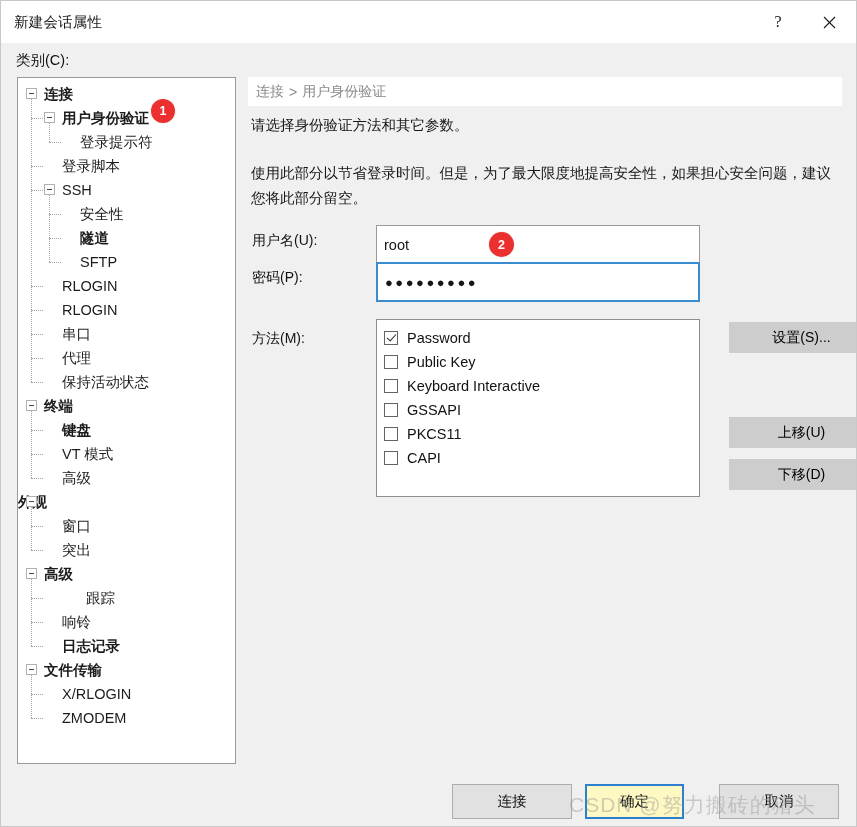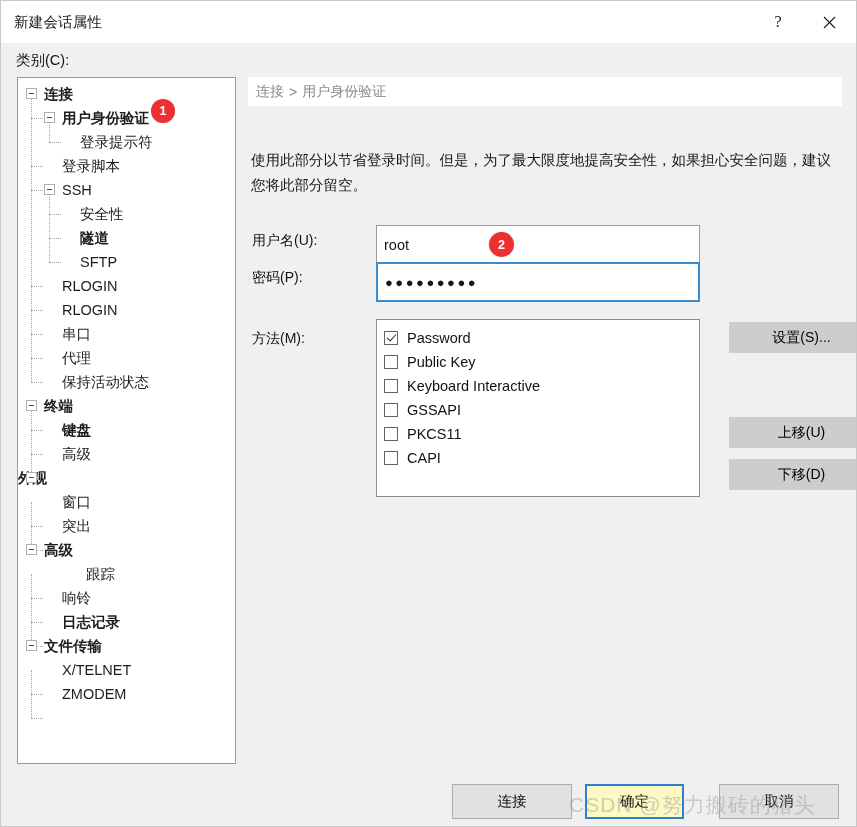--- a/index.html
+++ b/index.html
@@ -150,21 +150,21 @@
   .breadcrumb .sep { margin: 0 5px; }
 
   .para {
     position: absolute;
     left: 250px;
     font-size: 14.5px;
     color: #161616;
     line-height: 25px;
   }
   #para1 { top: 112px; width: 580px; }
-  #para2 { top: 147px; width: 592px; }
+  #para2 { top: 160px; width: 592px; }
 
   
   .field-label {
     position: absolute;
     left: 251px;
     font-size: 14px;
     color: #111;
     white-space: nowrap;
   }
   #lbl-user { top: 231px; }
@@ -356,20 +356,23 @@
           <span class="lbl" style="margin-left: 44px;">保持活动状态</span>
         </div>
         <div class="tree-row bold">
           <span class="exp" style="left: 8px; top: 6px;"></span>
           <span class="lbl" style="margin-left: 26px;">终端</span>
         </div>
         <div class="tree-row bold">
           <span class="lbl" style="margin-left: 44px;">键盘</span>
         </div>
         <div class="tree-row">
+          <span class="lbl" style="margin-left: 44px;">VT 模式</span>
+        </div>
+        <div class="tree-row">
           <span class="lbl" style="margin-left: 44px;">高级</span>
         </div>
         <div class="tree-row bold">
           <span class="exp" style="left: 8px; top: 6px;"></span>
           <span class="lbl" style="">外观</span>
         </div>
         <div class="tree-row">
           <span class="lbl" style="margin-left: 44px;">窗口</span>
         </div>
         <div class="tree-row">
@@ -386,21 +389,21 @@
           <span class="lbl" style="margin-left: 44px;">响铃</span>
         </div>
         <div class="tree-row bold">
           <span class="lbl" style="margin-left: 44px; text-align: center;">日志记录</span>
         </div>
         <div class="tree-row bold">
           <span class="exp" style="left: 8px; top: 6px;"></span>
           <span class="lbl" style="margin-left: 26px;">文件传输</span>
         </div>
         <div class="tree-row">
-          <span class="lbl" style="margin-left: 44px;">X/TELNET</span>
+          <span class="lbl" style="margin-left: 44px;">X/RLOGIN</span>
         </div>
         <div class="tree-row">
           <span class="lbl" style="margin-left: 44px;">ZMODEM</span>
         </div>
         <div style="position: absolute; left: 0px; top: 4px; width: 100%; height: 648px;">
           <div class="vline" style="left: 13px; top: 12px; height: 288px;"></div>
           <div class="hline" style="left: 13px; top: 36px; width: 12px;"></div>
           <div class="hline" style="left: 13px; top: 84px; width: 12px;"></div>
           <div class="hline" style="left: 13px; top: 108px; width: 12px;"></div>
           <div class="hline" style="left: 13px; top: 204px; width: 12px;"></div>
@@ -434,20 +437,21 @@
 
   <div class="badge" id="badge1">1</div>
   <div class="badge" id="badge2">2</div>
 
   <div class="breadcrumb">
     <span>连接</span>
     <span class="sep">&gt;</span>
     <span>用户身份验证</span>
   </div>
 
+  <div class="para" id="para1">请选择身份验证方法和其它参数。</div>
   <div class="para" id="para2">使用此部分以节省登录时间。但是，为了最大限度地提高安全性，如果担心安全问题，建议您将此部分留空。</div>
 
   <div class="field-label" id="lbl-user">用户名(U):</div>
   <input class="textbox" id="inp-user" type="text" value="root" style="">
 
   <div class="field-label" id="lbl-pass">密码(P):</div>
   <input class="textbox" id="inp-pass" type="text" value="●●●●●●●●●" style="">
 
   <div class="field-label" id="lbl-method">方法(M):</div>
   <div class="methods" id="methods-list">

